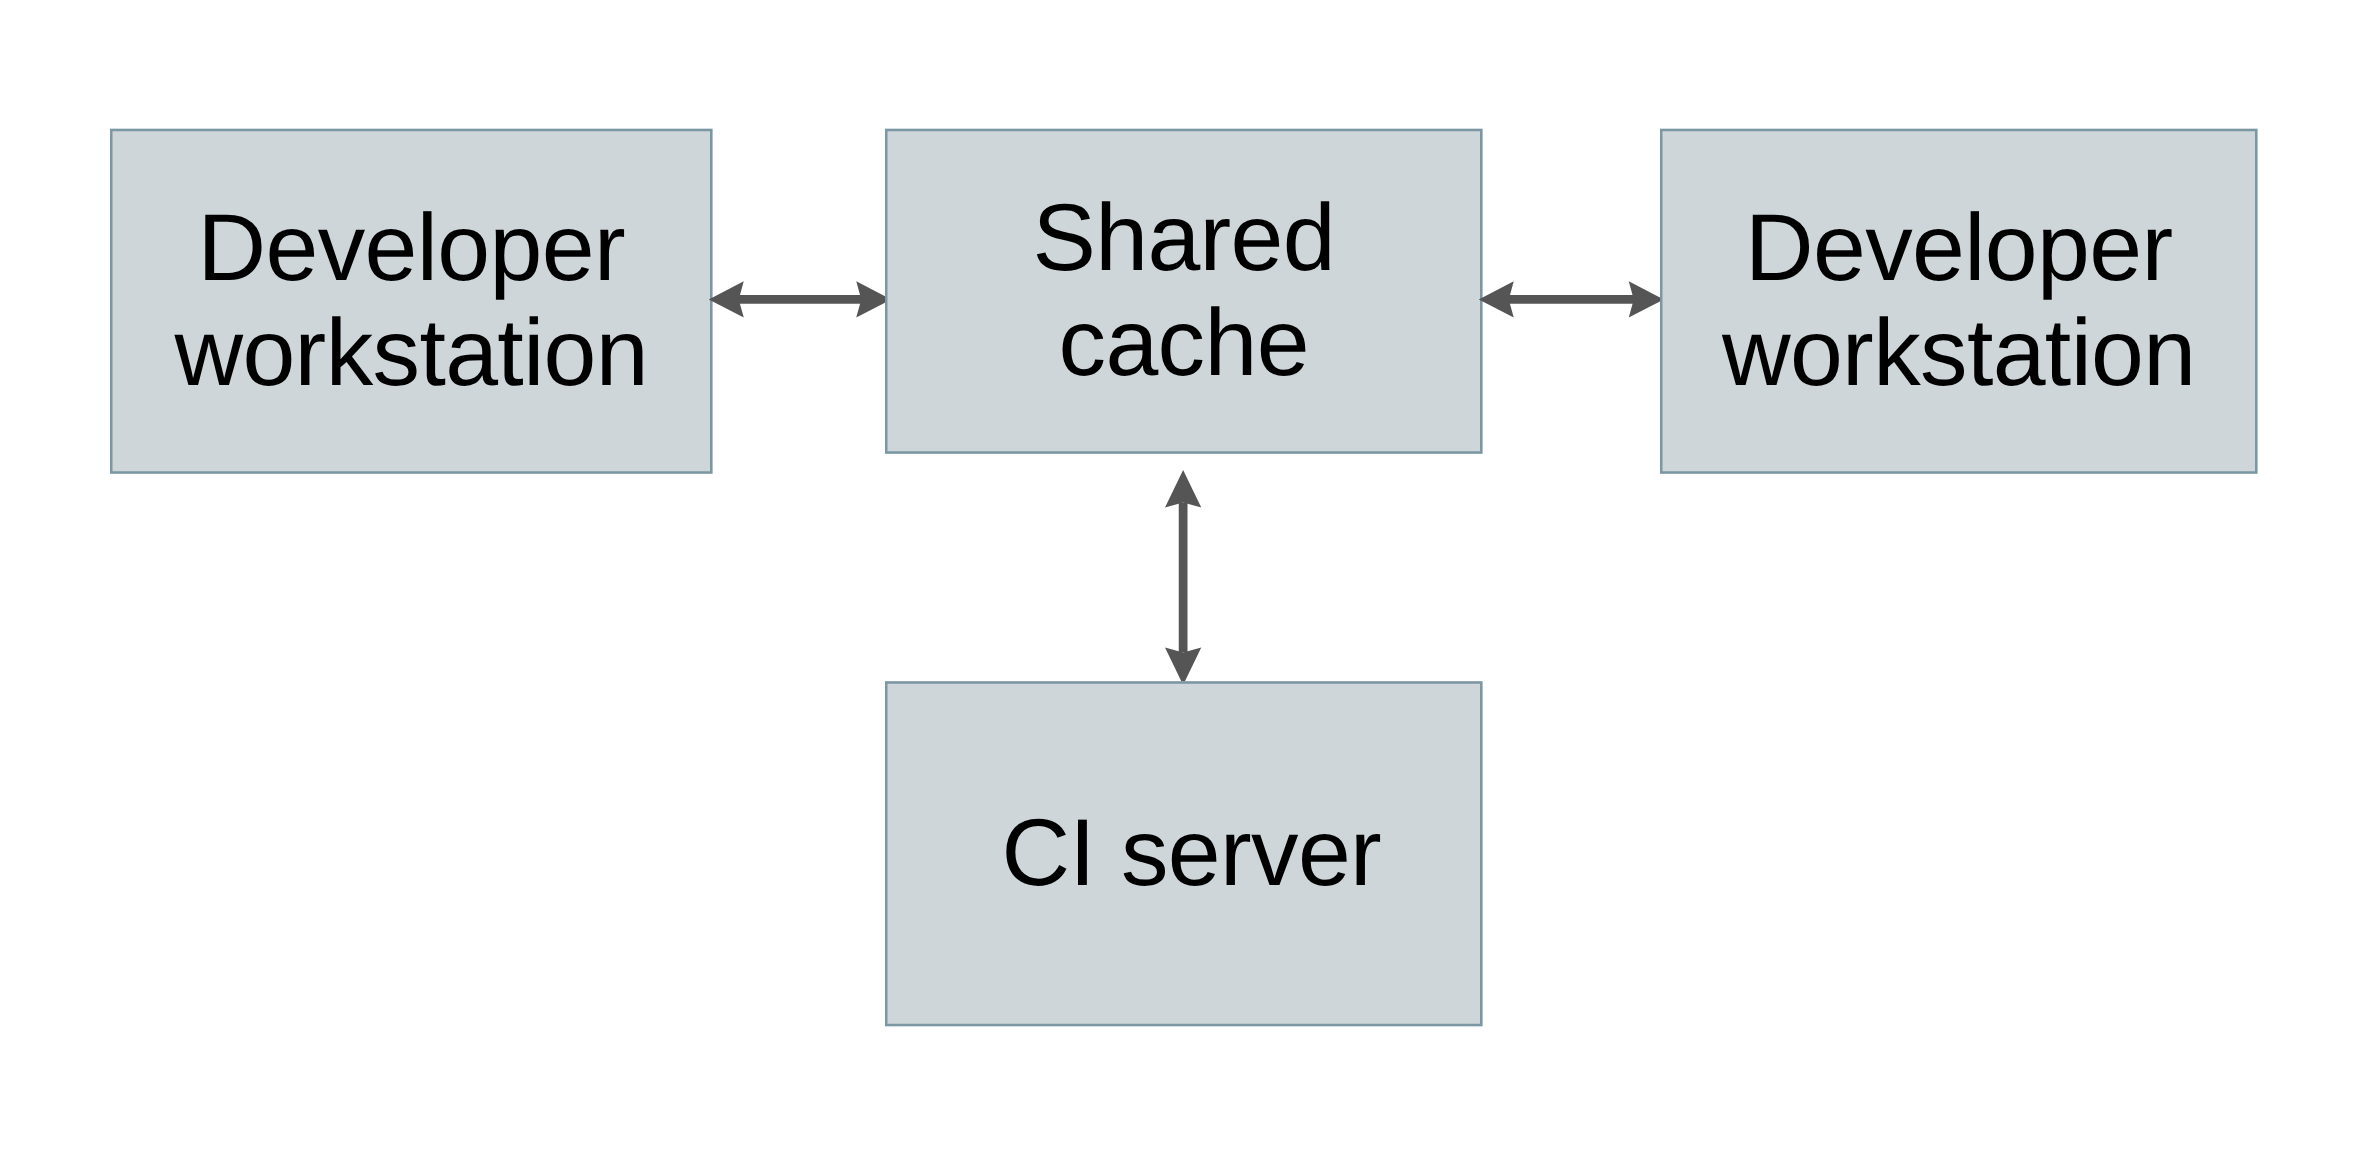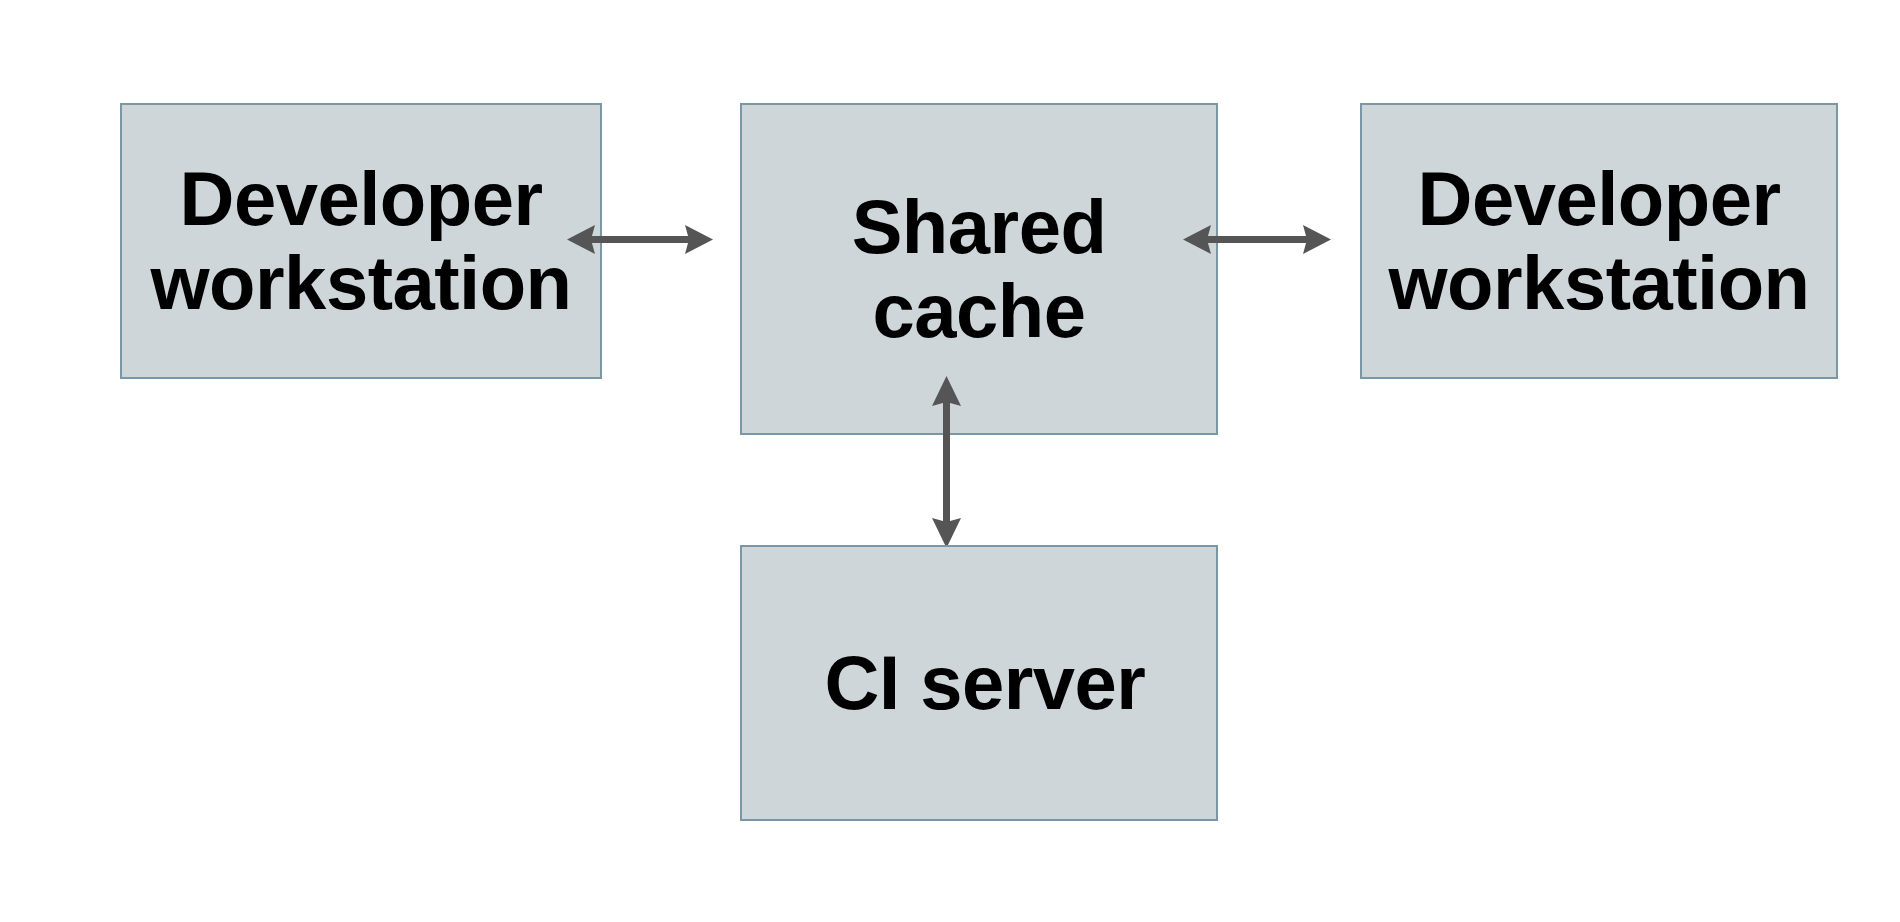--- a/index.html
+++ b/index.html
@@ -23,40 +23,39 @@
     background: #ced6da;
     border: 2px solid #7b97a3;
     display: flex;
     align-items: center;
     justify-content: center;
     text-align: center;
     color: #000000;
     font-size: 76px;
     line-height: 1.1;
     letter-spacing: -0.5px;
-    font-weight: 700;
+    font-weight: 400;
     padding: 0 8px;
-    margin-left: 32px;
   }
   .node-label {
     display: block;
     white-space: pre-line;
   }
 
   
   .connector {
     position: absolute;
   }
   .connector svg {
     display: block;
     overflow: visible;
   }
 
   #node-dev-left   { left: 88px;  top: 103px; width: 482px; height: 276px; }
-  #node-shared     { left: 708px; top: 103px; width: 478px; height: 332px; }
+  #node-shared     { left: 708px; top: 103px; width: 478px; height: 260px; }
   #node-dev-right  { left: 1328px;top: 103px; width: 478px; height: 276px; }
   #node-ci         { left: 708px; top: 545px; width: 478px; height: 276px; padding-left: 20px; }
 
   #edge-left   { left: 567px; top: 214px; width: 146px; height: 52px; }
   #edge-right  { left: 1183px;top: 214px; width: 148px; height: 52px; }
   #edge-bottom { left: 921px; top: 376px; width: 52px; height: 172px; }
 </style>
 </head>
 <body>
 

